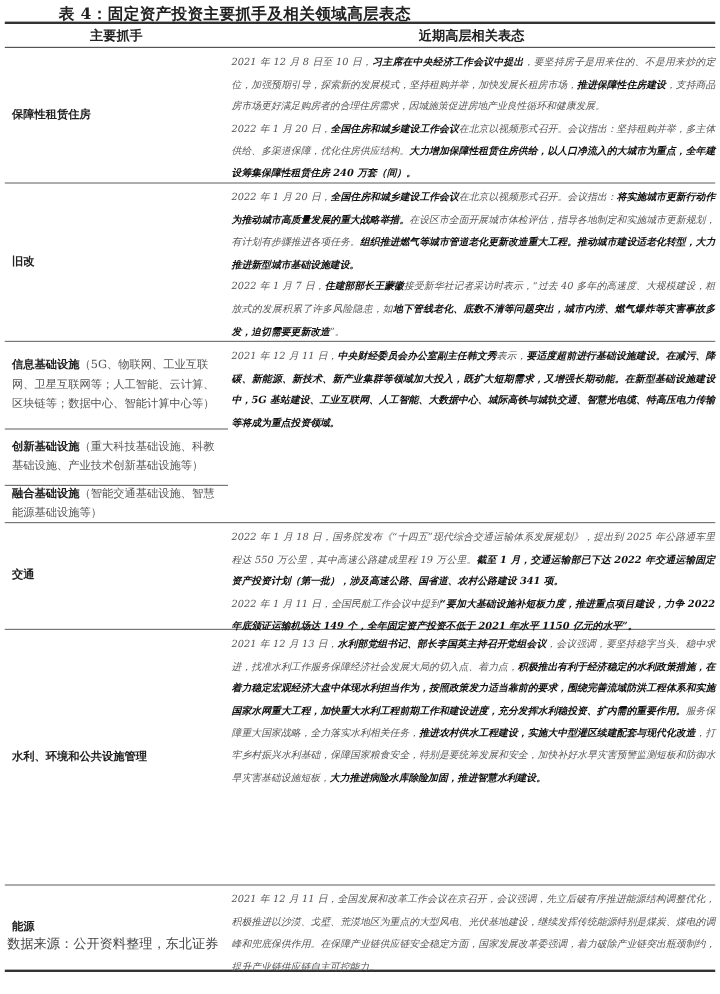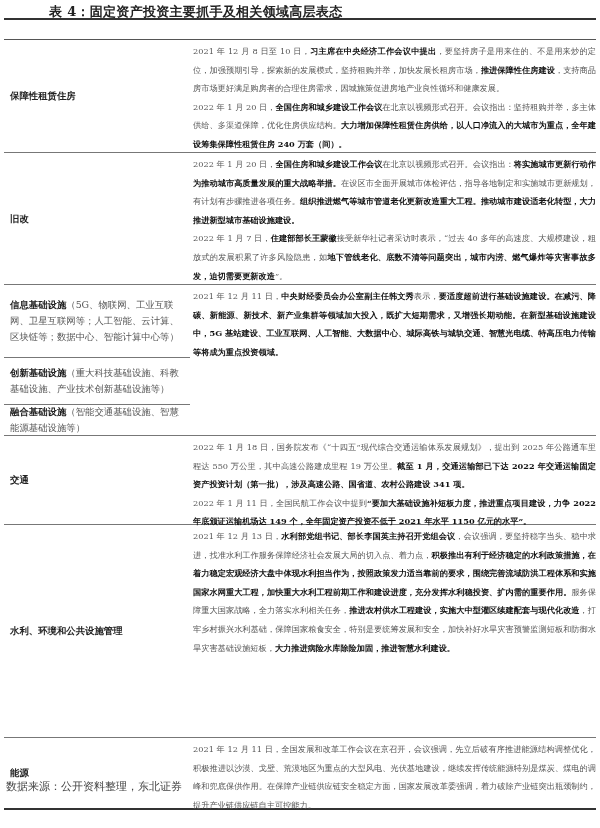--- a/index.html
+++ b/index.html
@@ -10,32 +10,34 @@
   .hdr .c1{width:186px;text-align:center;}
   .hdr .c2{flex:1;text-align:center;}
   .row{display:flex;border-bottom:1px solid #777;}
   .row.last{border-bottom:2px solid #333;}
   .left{width:186px;display:flex;flex-direction:column;}
   .lcell{display:flex;align-items:center;padding:0 6px;font-size:9.4px;font-weight:bold;color:#222;line-height:16px;}
   .lcell .note{font-weight:normal;color:#555;}
   .lsub{border-bottom:1px solid #777;}
   .lsub:last-child{border-bottom:none;}
   .right{flex:1;padding:2px 0 2px 3px;font-size:8.2px;line-height:18.6px;color:#555;text-align:justify;}
-  .right p{margin:0;}
+  .right p{margin:0;font-style:italic;}
   .right b{color:#111;}
   .source{position:absolute;left:6px;top:779px;font-size:11px;color:#444;}
   .wm{position:absolute;left:448px;top:832px;font-family:"DejaVu Sans",sans-serif;font-size:19px;color:#222;letter-spacing:0px;background:rgba(255,255,255,0.3);font-style:italic;}
 </style>
 </head>
 <body>
 
 <div class="title">表 4：固定资产投资主要抓手及相关领域高层表态</div>
 
 <div class="tbl">
   <div class="hdr">
+    <div class="c1">主要抓手</div>
+    <div class="c2">近期高层相关表态</div>
   </div>
 
   <div class="row" style="height:112px">
     <div class="left">
         <div class="lcell" style="height:100%">保障性租赁住房</div>
       </div>
     <div class="right">
         <p><span>2021 年 12 月 8 日至 10 日，</span><b>习主席在中央经济工作会议中提出</b><span>，要坚持房子是用来住的、不是用来炒的定位，加强预期引导，探索新的发展模式，坚持租购并举，加快发展长租房市场，</span><b>推进保障性住房建设</b><span>，支持商品房市场更好满足购房者的合理住房需求，因城施策促进房地产业良性循环和健康发展。</span></p>
         <p><span>2022 年 1 月 20 日，</span><b>全国住房和城乡建设工作会议</b><span>在北京以视频形式召开。会议指出：坚持租购并举，多主体供给、多渠道保障，优化住房供应结构。</span><b>大力增加保障性租赁住房供给，以人口净流入的大城市为重点，全年建设筹集保障性租赁住房 240 万套（间）。</b></p>
       </div>

